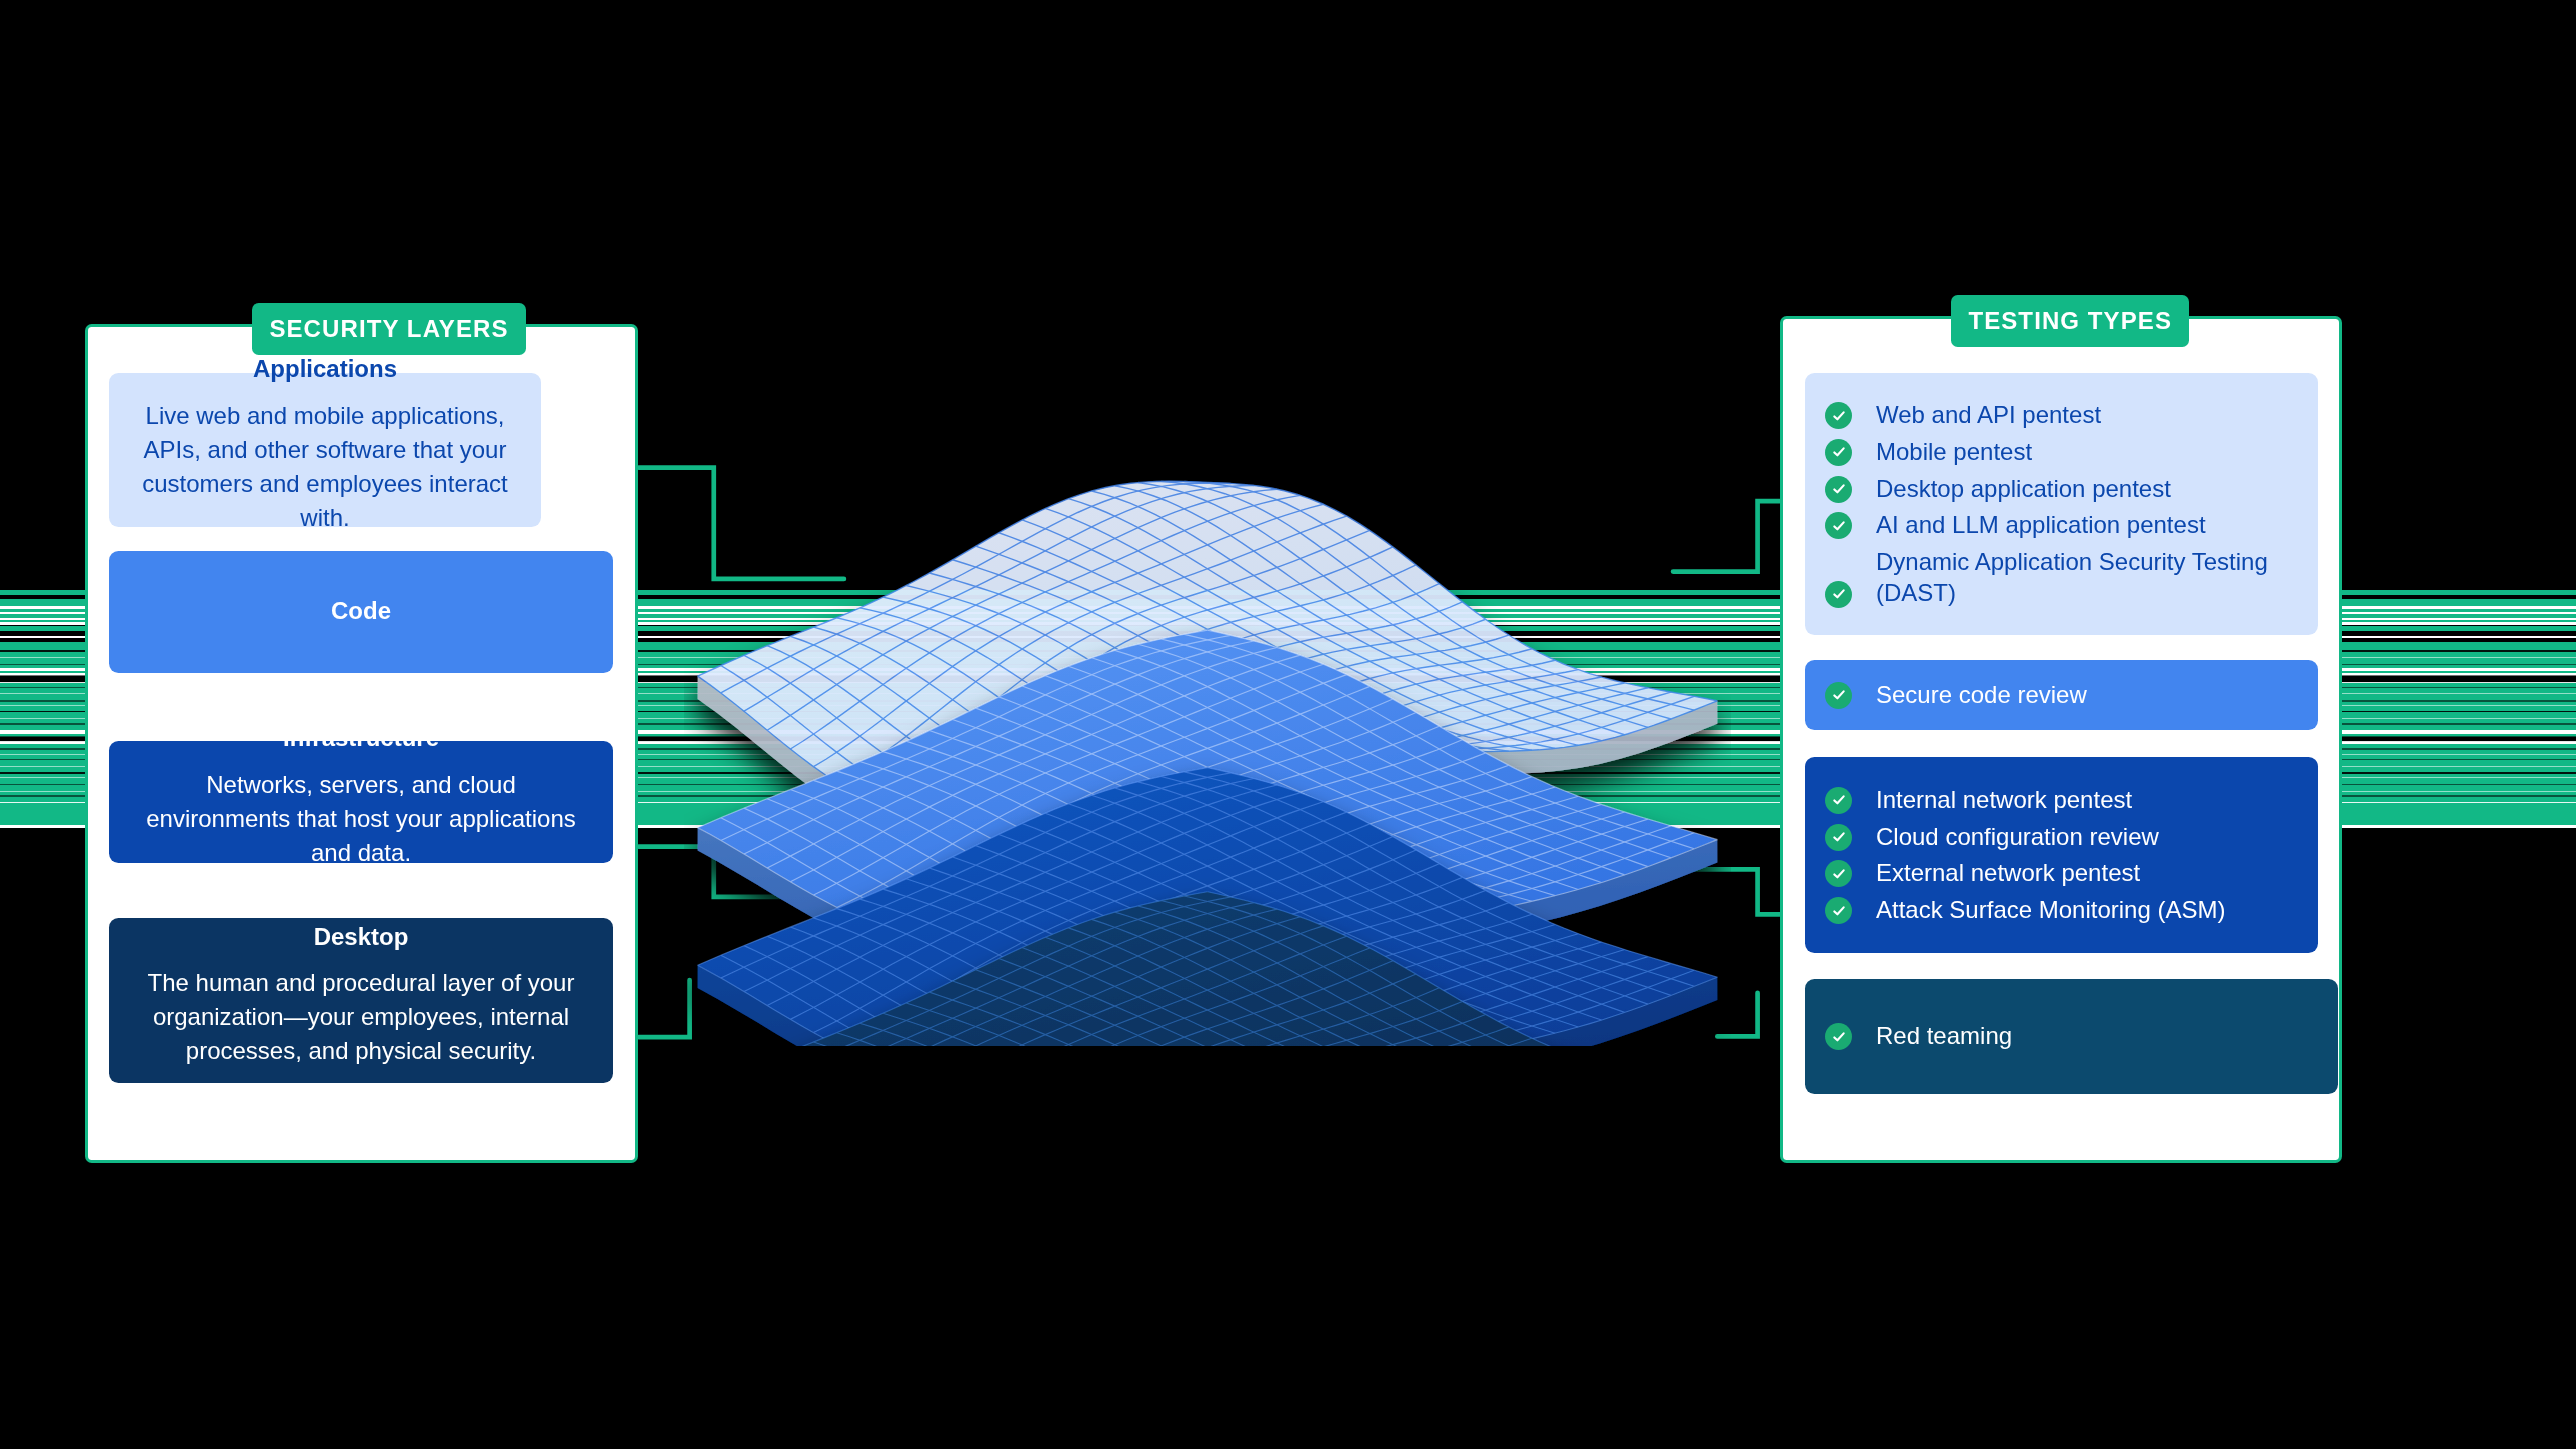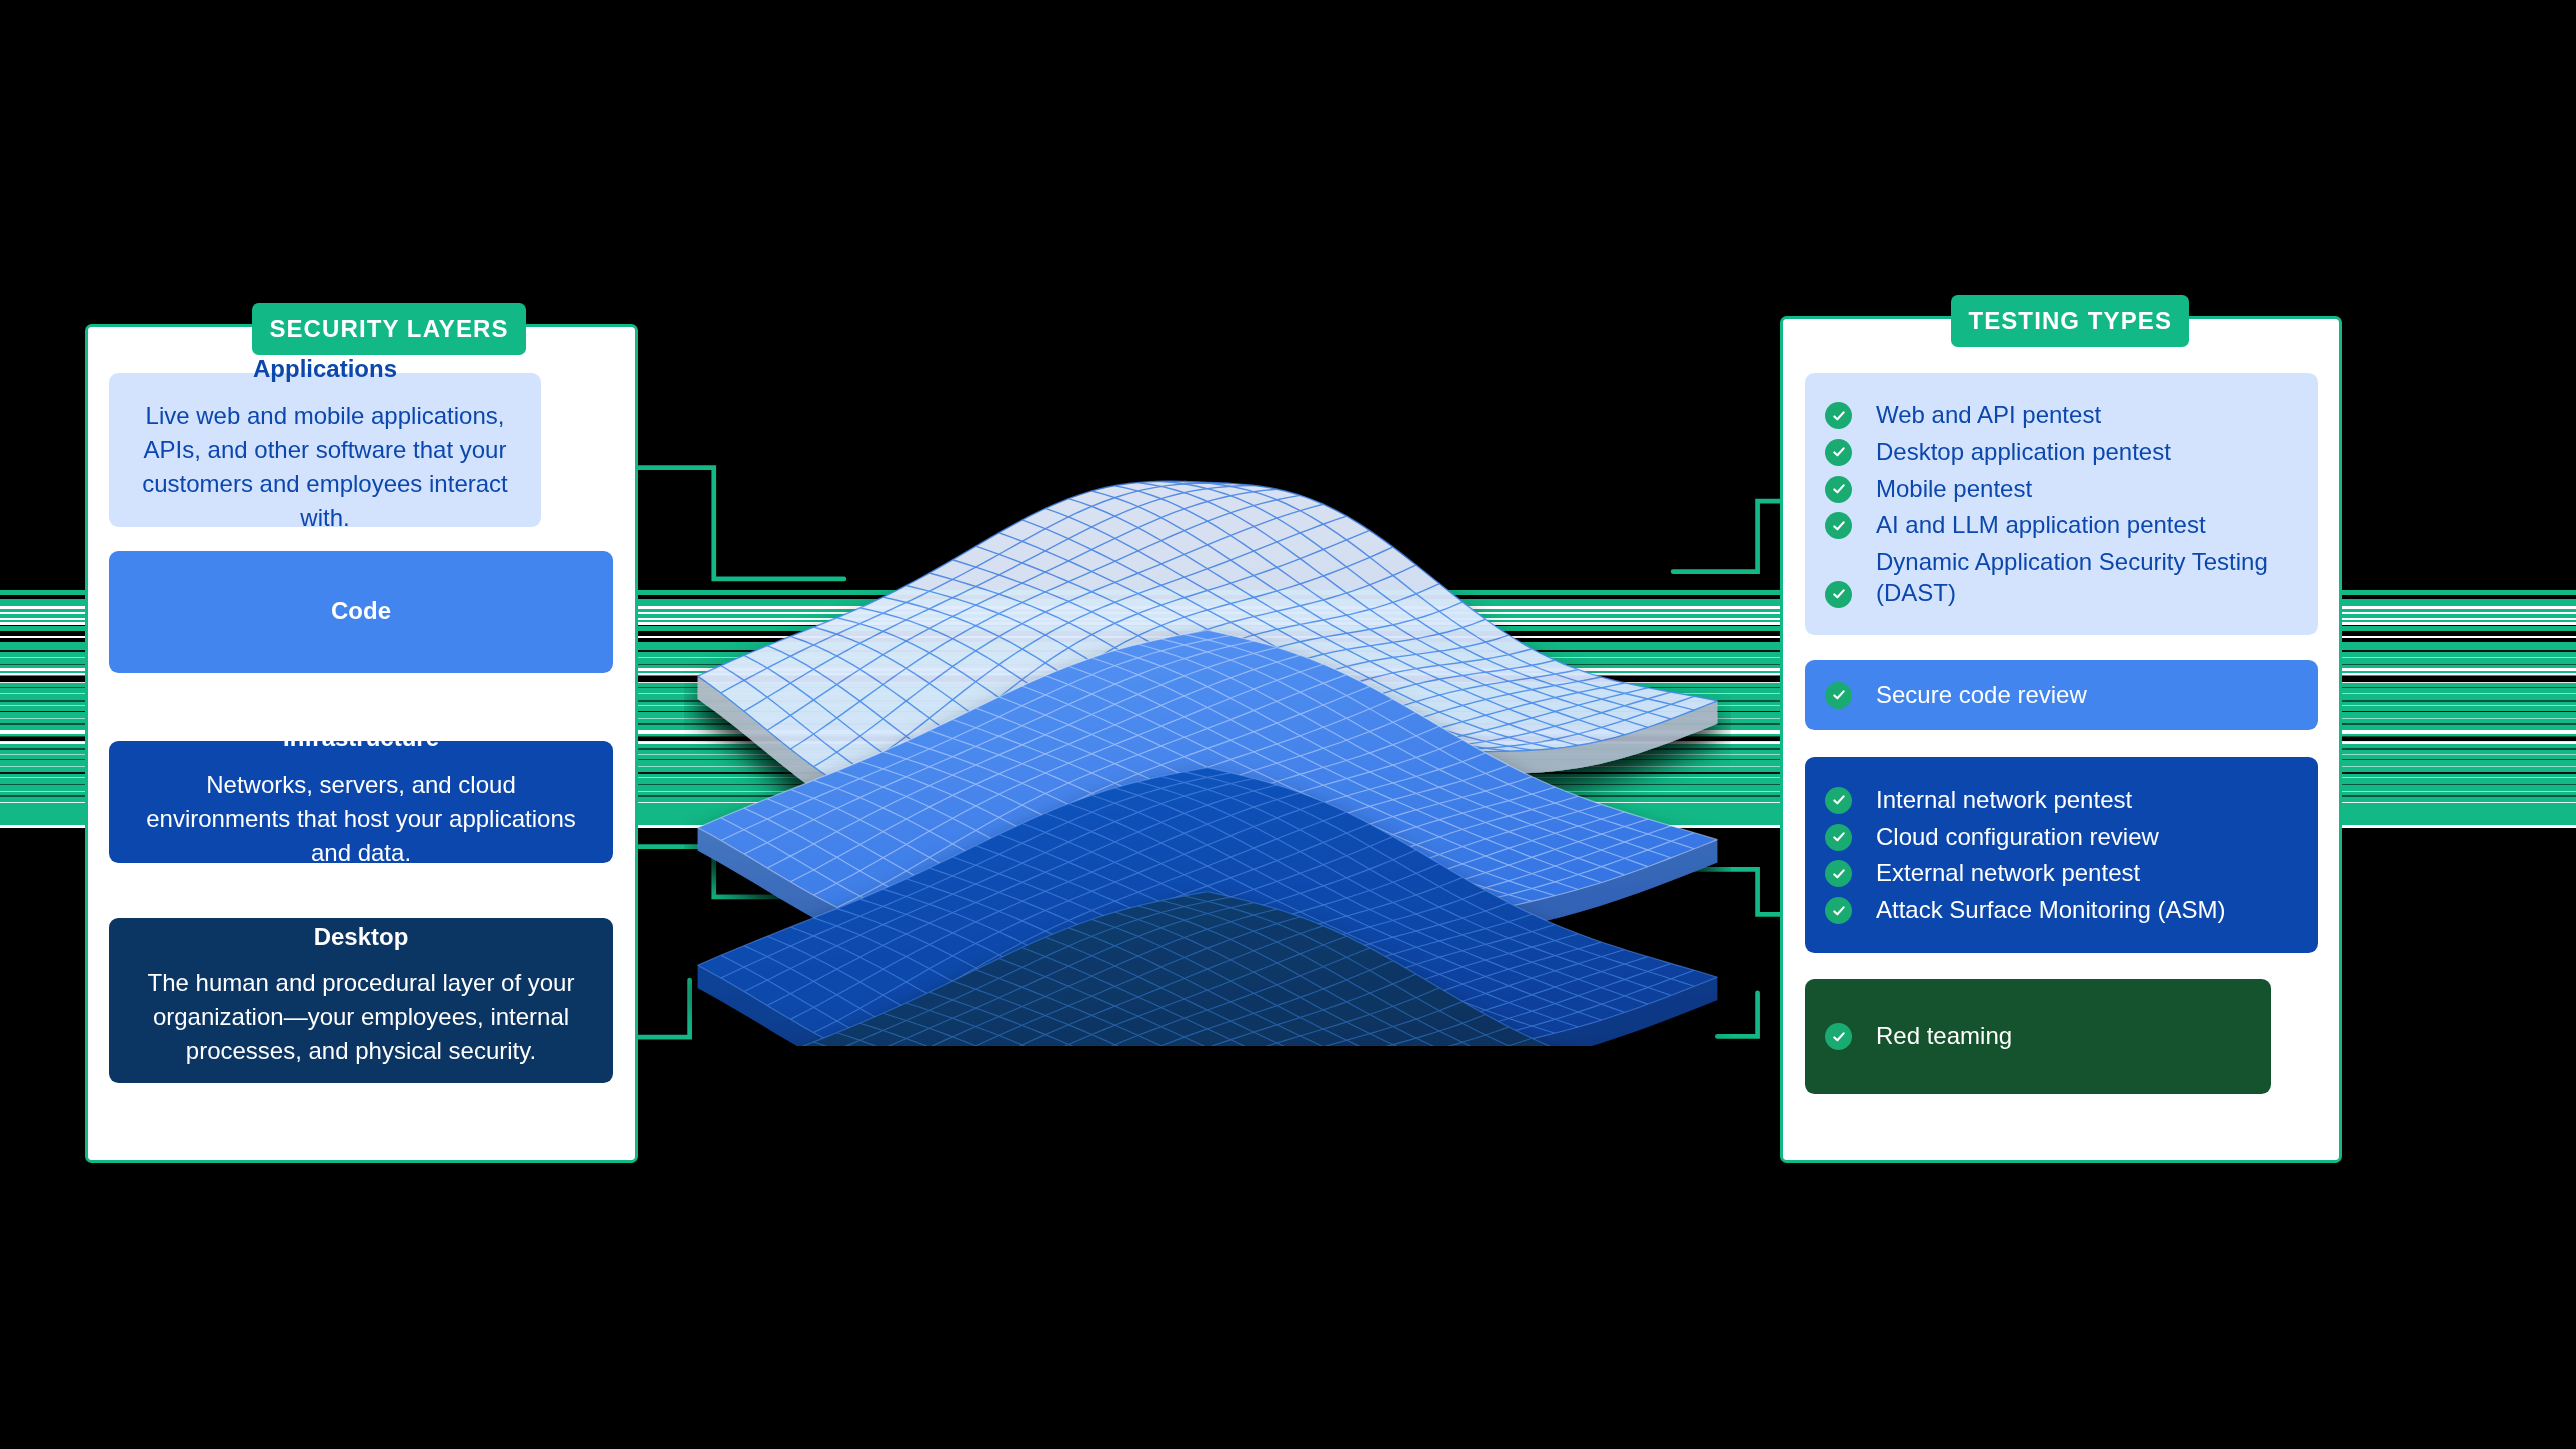--- a/index.html
+++ b/index.html
@@ -400,36 +400,36 @@
           </svg>
         </span>
         <span class="tx">Web and API pentest</span>
       </div>
       <div class="ritem">
         <span class="chk">
           <svg width="16" height="16" viewBox="0 0 24 24">
             <path d="M5 12.6 L9.6 17 L19 6.6" fill="none" stroke="#ffffff" stroke-width="3.2" stroke-linecap="round" stroke-linejoin="round"></path>
           </svg>
         </span>
+        <span class="tx">Mobile pentest</span>
+      </div>
+      <div class="ritem">
+        <span class="chk">
+          <svg width="16" height="16" viewBox="0 0 24 24">
+            <path d="M5 12.6 L9.6 17 L19 6.6" fill="none" stroke="#ffffff" stroke-width="3.2" stroke-linecap="round" stroke-linejoin="round"></path>
+          </svg>
+        </span>
         <span class="tx">Desktop application pentest</span>
       </div>
       <div class="ritem">
         <span class="chk">
           <svg width="16" height="16" viewBox="0 0 24 24">
             <path d="M5 12.6 L9.6 17 L19 6.6" fill="none" stroke="#ffffff" stroke-width="3.2" stroke-linecap="round" stroke-linejoin="round"></path>
           </svg>
         </span>
-        <span class="tx">Mobile pentest</span>
-      </div>
-      <div class="ritem">
-        <span class="chk">
-          <svg width="16" height="16" viewBox="0 0 24 24">
-            <path d="M5 12.6 L9.6 17 L19 6.6" fill="none" stroke="#ffffff" stroke-width="3.2" stroke-linecap="round" stroke-linejoin="round"></path>
-          </svg>
-        </span>
         <span class="tx">AI and LLM application pentest</span>
       </div>
       <div class="ritem two">
         <span class="chk">
           <svg width="16" height="16" viewBox="0 0 24 24">
             <path d="M5 12.6 L9.6 17 L19 6.6" fill="none" stroke="#ffffff" stroke-width="3.2" stroke-linecap="round" stroke-linejoin="round"></path>
           </svg>
         </span>
         <span class="tx">Dynamic Application Security Testing (DAST)</span>
       </div>
@@ -471,21 +471,21 @@
       </div>
       <div class="ritem">
         <span class="chk">
           <svg width="16" height="16" viewBox="0 0 24 24">
             <path d="M5 12.6 L9.6 17 L19 6.6" fill="none" stroke="#ffffff" stroke-width="3.2" stroke-linecap="round" stroke-linejoin="round"></path>
           </svg>
         </span>
         <span class="tx">Attack Surface Monitoring (ASM)</span>
       </div>
     </div>
-    <div class="rgroup" style="left: 1805px; width: 466px; top: 979px; height: 115px; background: #14532d; color: rgb(255, 255, 255); display: flex; flex-direction: column; justify-content: center;">
+    <div class="rgroup" style="left: 1805px; width: 533px; top: 979px; height: 115px; background: #0c4a6e; color: rgb(255, 255, 255); display: flex; flex-direction: column; justify-content: center;">
       <div class="ritem">
         <span class="chk">
           <svg width="16" height="16" viewBox="0 0 24 24">
             <path d="M5 12.6 L9.6 17 L19 6.6" fill="none" stroke="#ffffff" stroke-width="3.2" stroke-linecap="round" stroke-linejoin="round"></path>
           </svg>
         </span>
         <span class="tx">Red teaming</span>
       </div>
     </div>
   </div>

